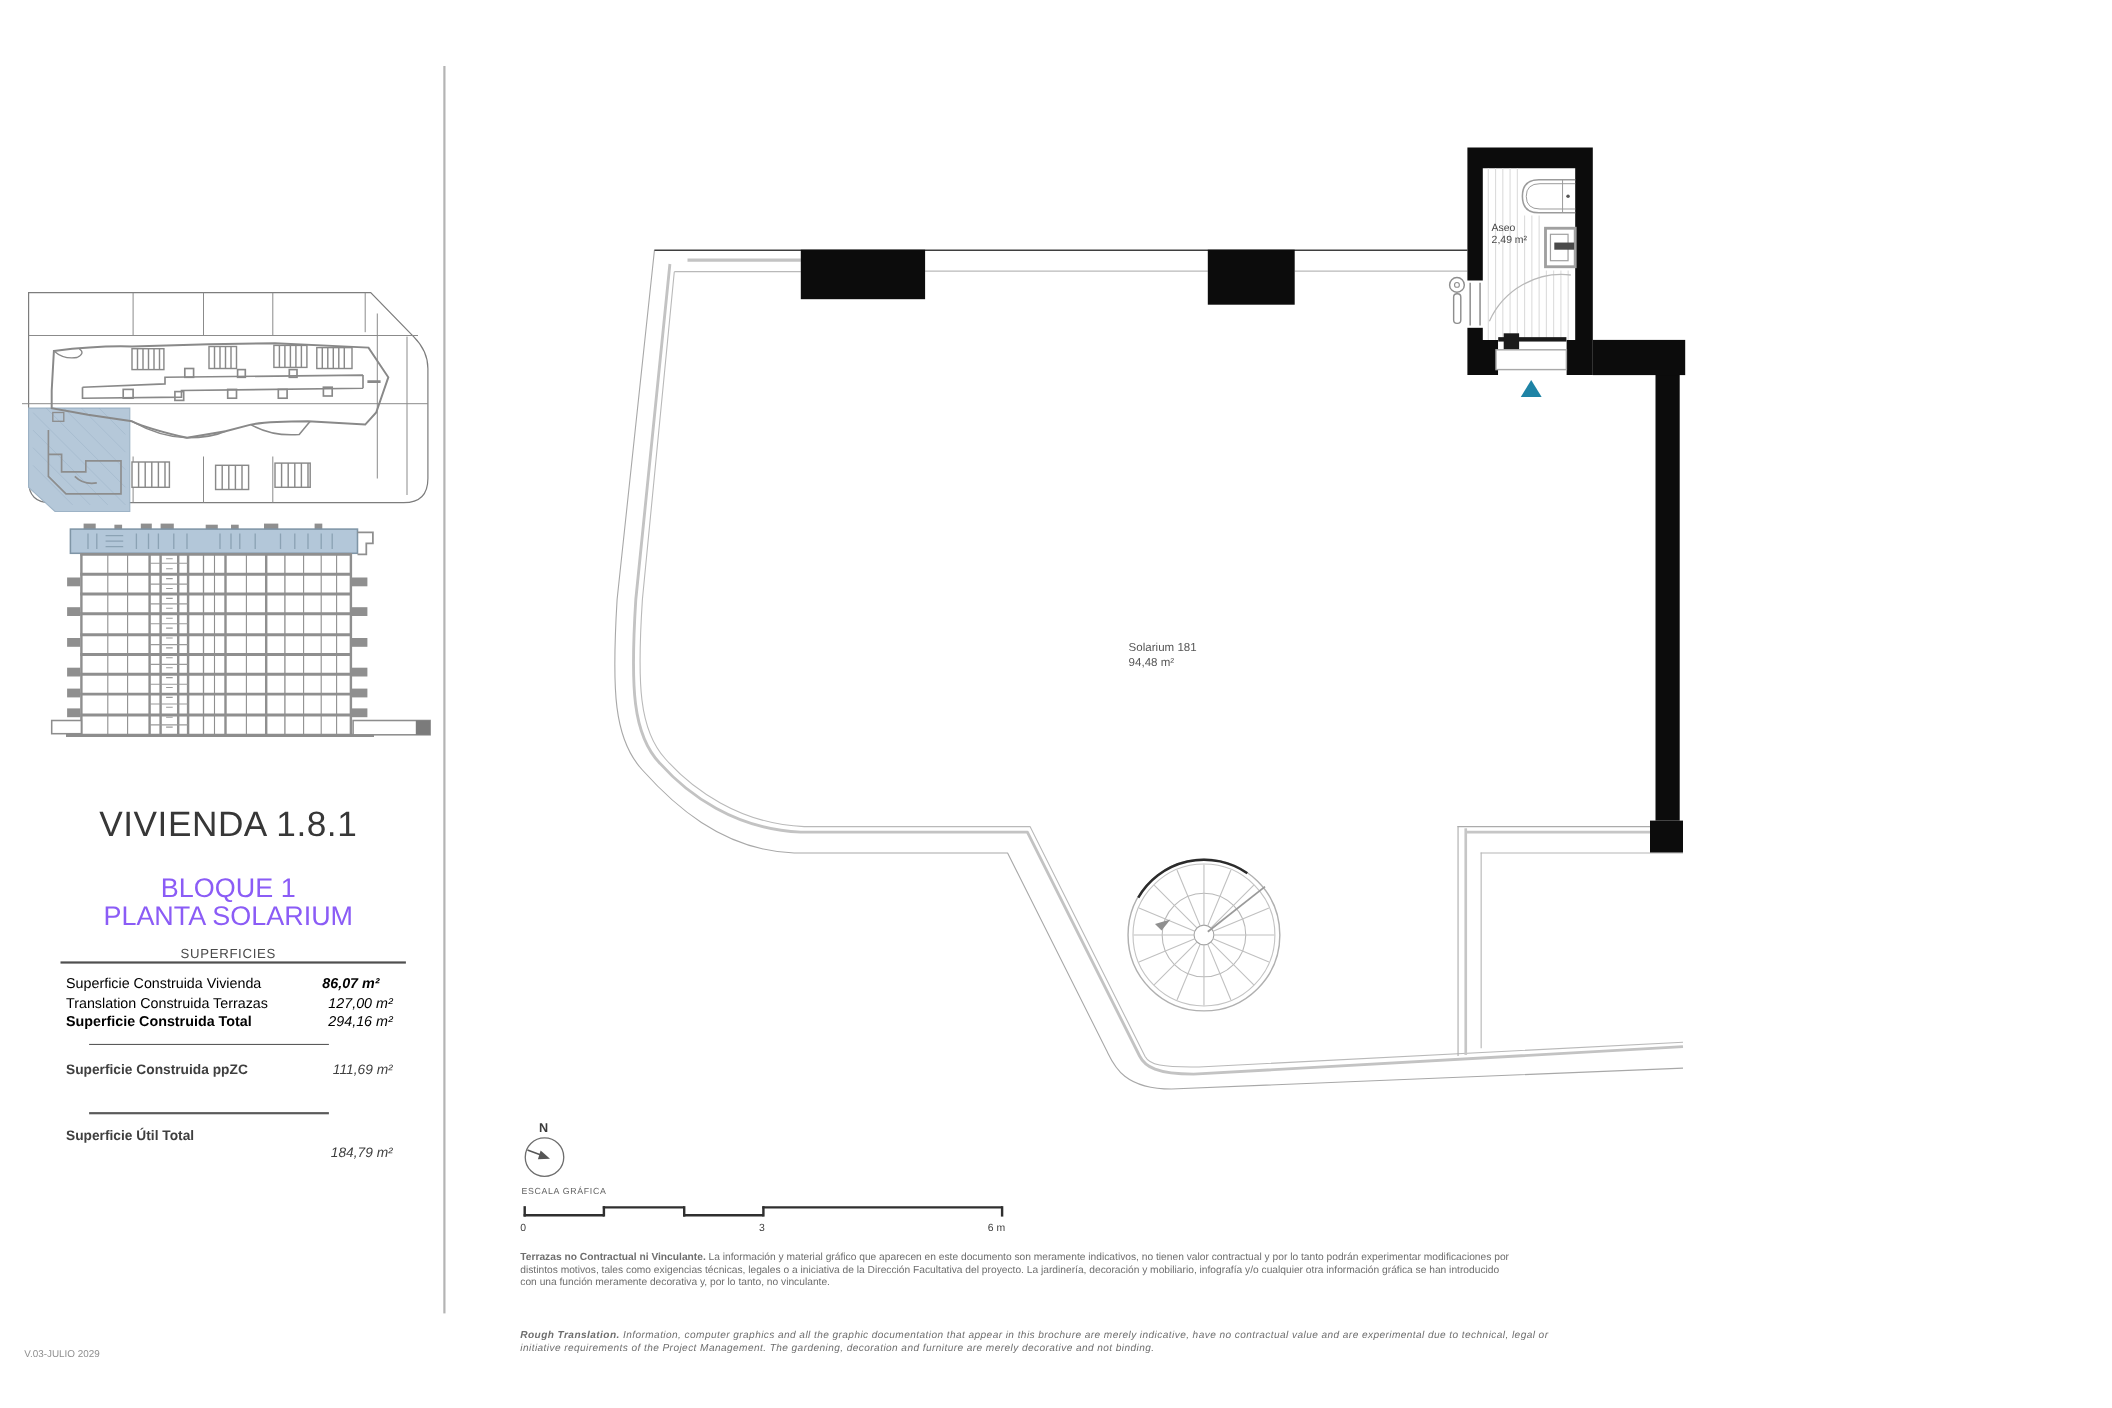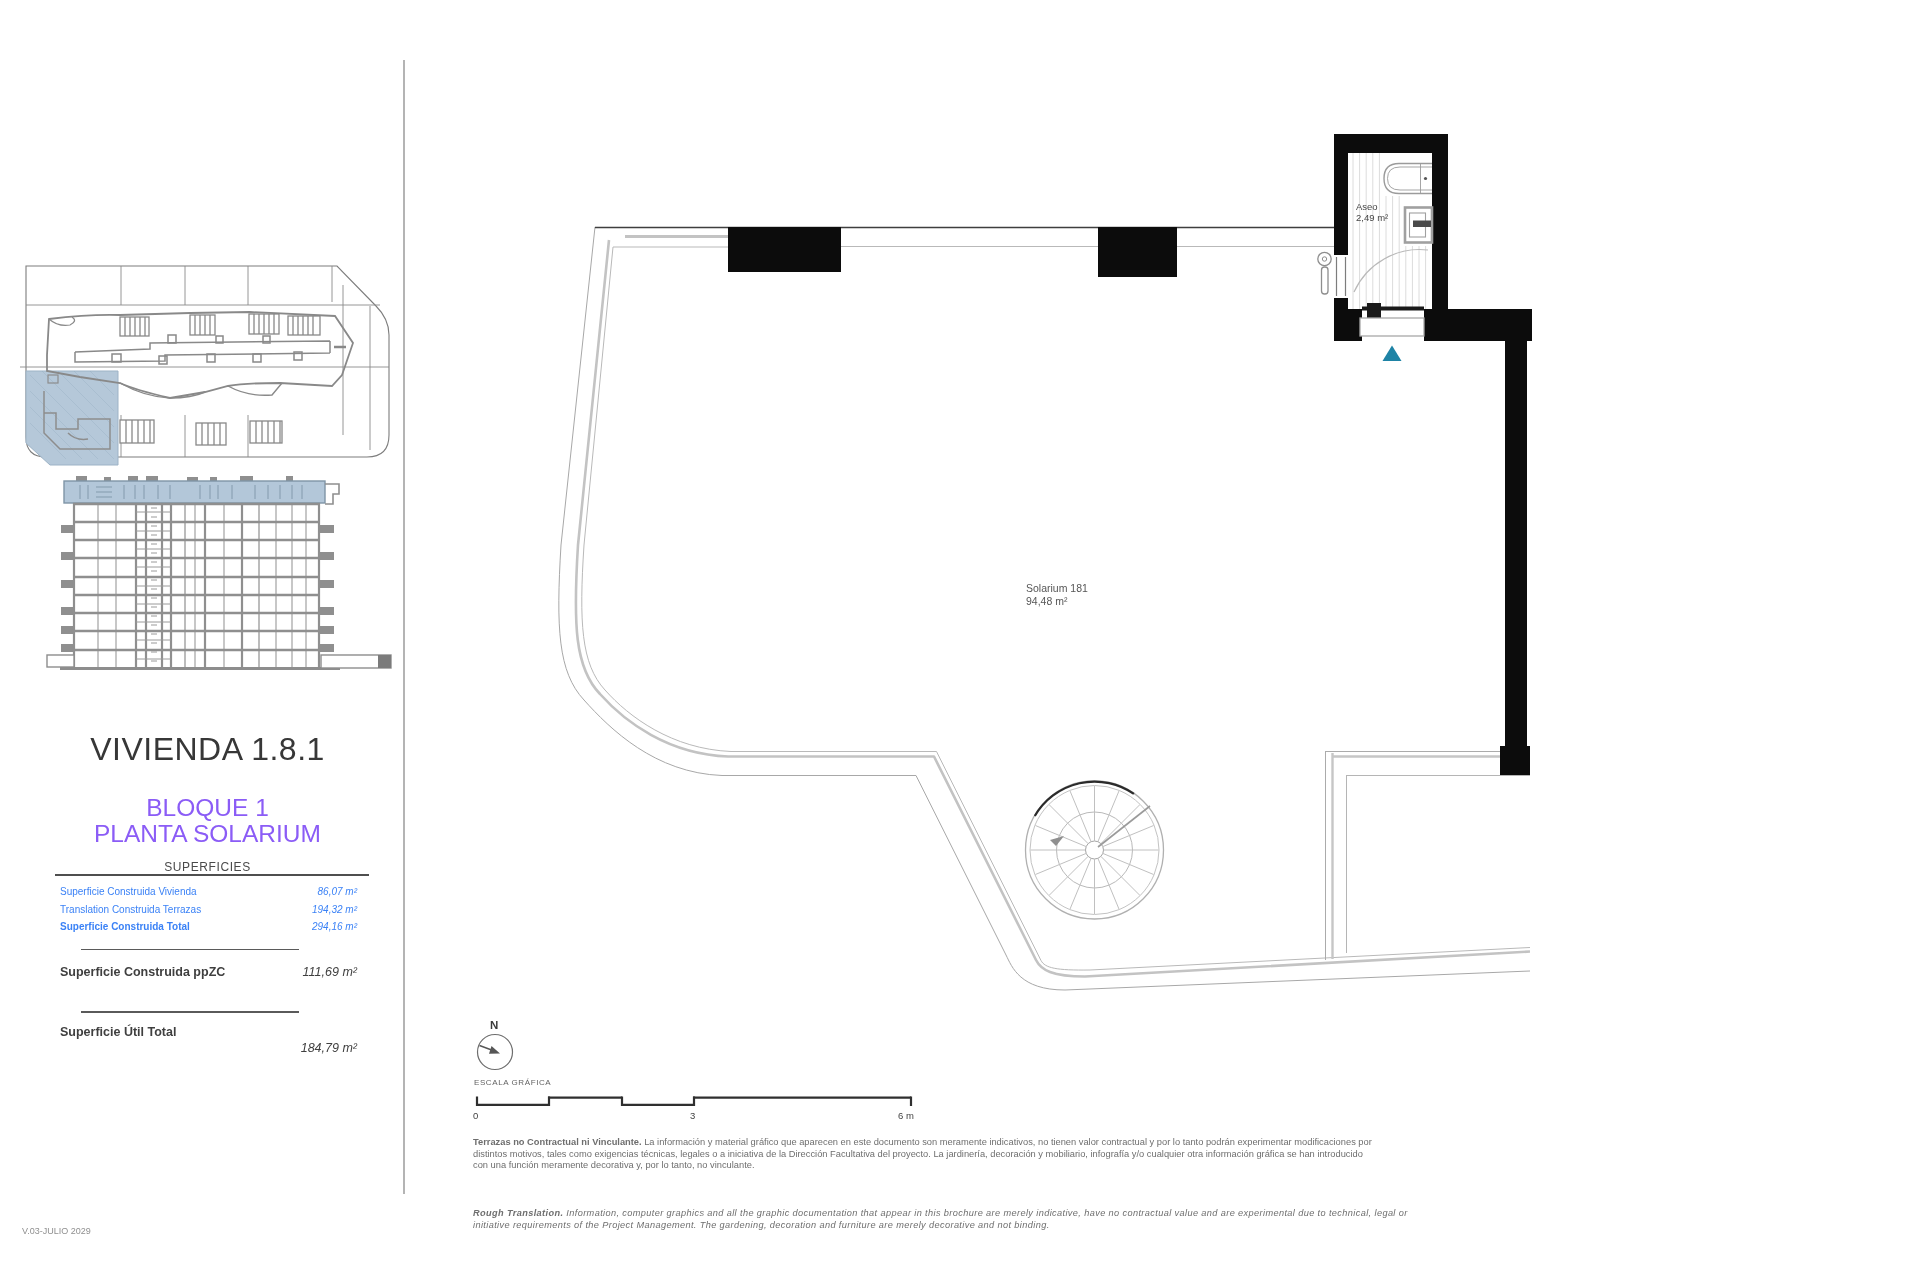--- a/index.html
+++ b/index.html
@@ -245,23 +245,23 @@
 </svg>
 
 <div class="abs" style="left:25px;top:731px;width:365px;text-align:center;font-size:32px;font-weight:normal;color:#373737;letter-spacing:0.5px;">VIVIENDA 1.8.1</div>
 
 <div class="abs" style="left:25px;top:795px;width:365px;text-align:center;font-size:24.5px;font-weight:400;color:#8b5cf6;line-height:25.5px;">BLOQUE 1<br>PLANTA SOLARIUM</div>
 
 <div class="abs" style="left:25px;top:860px;width:365px;text-align:center;font-size:12px;color:#4a4a4a;letter-spacing:0.6px;">SUPERFICIES</div>
 
 <div class="abs" style="left:55px;top:874px;width:314px;height:2px;background:#4f4f4f;"></div>
 
-<div class="abs" style="left:60px;top:886px;width:297px;font-size:10px;color:#3b82f6;">
-  <div style="position:relative;height:17.6px;"><span>Superficie Construida Vivienda</span><span style="position:absolute;right:0;font-style:italic;">86,07 m²</span></div>
-  <div style="position:relative;height:17.6px;"><span>Translation Construida Terrazas</span><span style="position:absolute;right:0;font-style:italic;">194,32 m²</span></div>
+<div class="abs" style="left:60px;top:886px;width:297px;font-size:13px;color:#000000;">
+  <div style="position:relative;height:17.6px;"><span>Superficie Construida Vivienda</span><span style="position:absolute;right:12px;font-style:italic;font-weight:bold;">86,07 m²</span></div>
+  <div style="position:relative;height:17.6px;"><span>Translation Construida Terrazas</span><span style="position:absolute;right:0;font-style:italic;">127,00 m²</span></div>
   <div style="position:relative;height:17.6px;font-weight:bold;"><span>Superficie Construida Total</span><span style="position:absolute;right:0;font-style:italic;font-weight:normal;">294,16 m²</span></div>
 </div>
 
 <div class="abs" style="left:81px;top:948.5px;width:218px;height:1.5px;background:#5a5a5a;"></div>
 
 <div class="abs" style="left:60px;top:964.5px;width:297px;font-size:12.5px;color:#3f3f3f;font-weight:bold;">
   <div style="position:relative;height:18px;"><span>Superficie Construida ppZC</span><span style="position:absolute;right:0;font-style:italic;font-weight:normal;">111,69 m²</span></div>
 </div>
 
 <div class="abs" style="left:81px;top:1011px;width:218px;height:1.5px;background:#5a5a5a;"></div>

